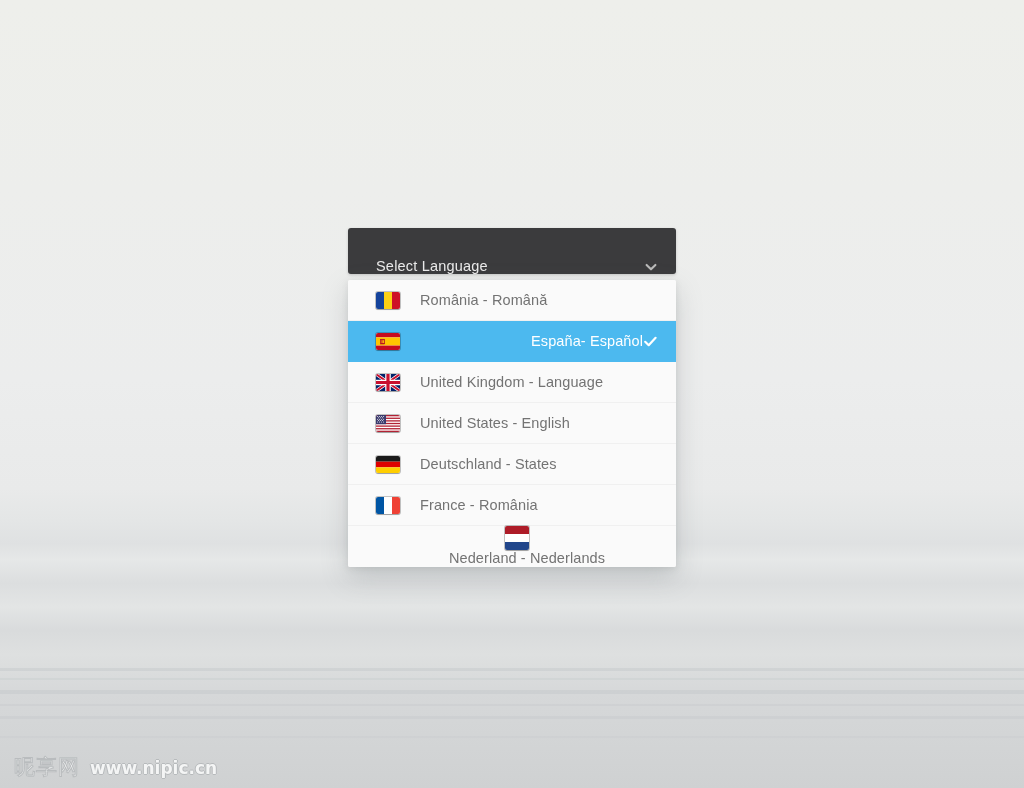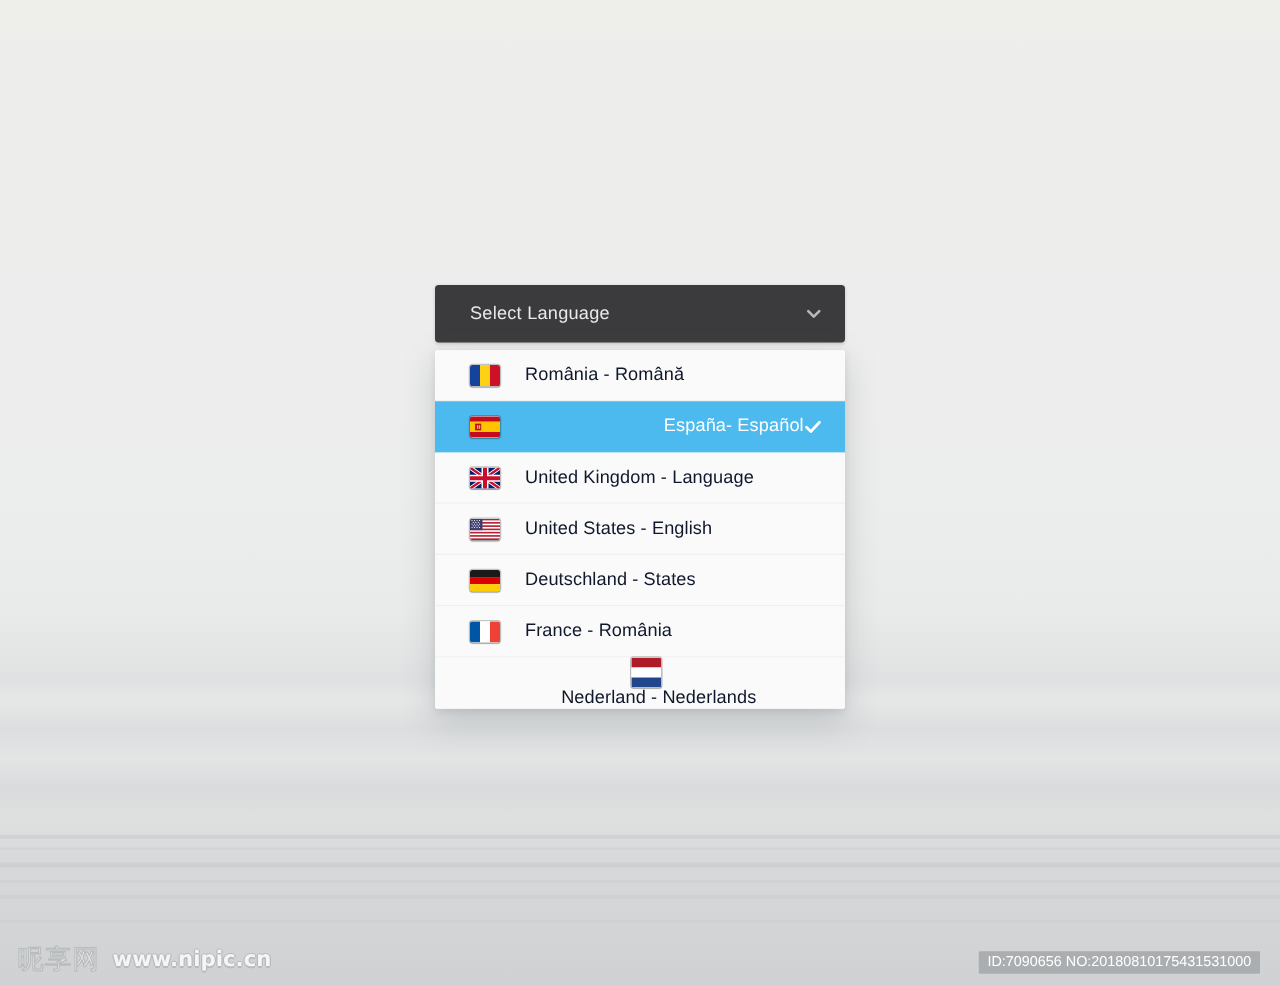--- a/index.html
+++ b/index.html
@@ -55,21 +55,21 @@
     left: 348px;
     top: 228px;
     width: 328px;
   }
 
   #select-header {
     height: 46px;
     background: #3b3b3d;
     border-radius: 3px;
     display: flex;
-    align-items: center;
+    align-items: flex-end;
     padding: 0 18px 0 28px;
     box-sizing: border-box;
     box-shadow: 0 1px 3px rgba(0,0,0,.18);
   }
   #select-header .label {
     color: #e9e9e9;
     font-size: 14.5px;
     letter-spacing: .2px;
     flex: 1;
   }
@@ -114,21 +114,21 @@
     position: relative;
     overflow: hidden;
     box-shadow: 0 0 0 1px rgba(0,0,0,.22), 0 1px 1px rgba(0,0,0,.18);
     background: #fff;
   }
   .flag-icon svg { display: block; width: 100%; height: 100%; }
 
   .option-label {
     margin-left: 20px;
     font-size: 14.5px;
-    color: #0f172a;
+    color: #737373;
     letter-spacing: .1px;
     flex: 1;
     white-space: nowrap;
   }
   .option-row.selected .option-label { color: #ffffff; }
 
   .check-icon {
     width: 15px;
     height: 15px;
     flex: 0 0 15px;
@@ -341,15 +341,14 @@
         </div>
       </div>
 
   </div>
 
   <div id="watermark">
     <span id="watermark-logo">昵享网</span>
     <span id="watermark-url">www.nipic.cn</span>
   </div>
 
-  <div id="id-badge">ID:7090656 NO:20180810175431531000</div>
 
 </div>
 
 </body></html>

